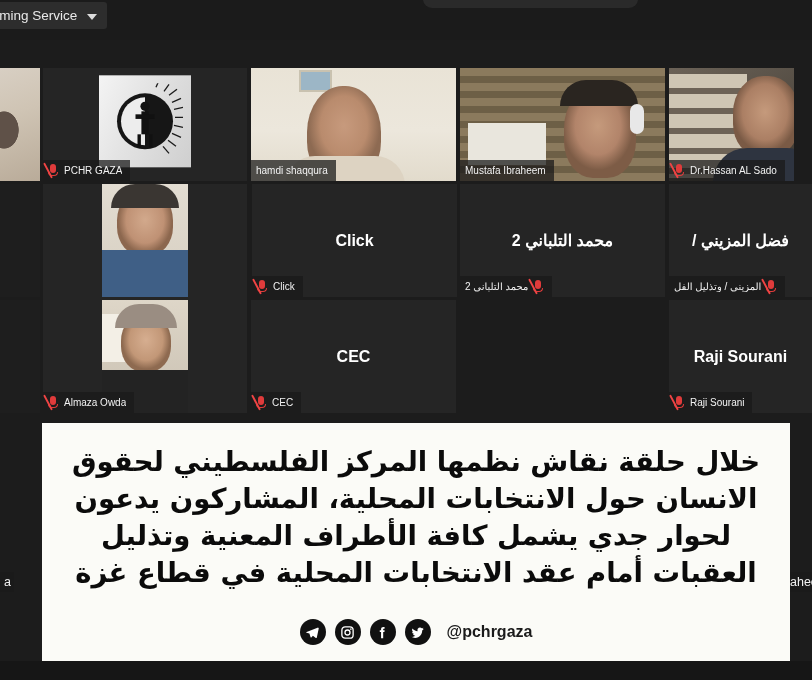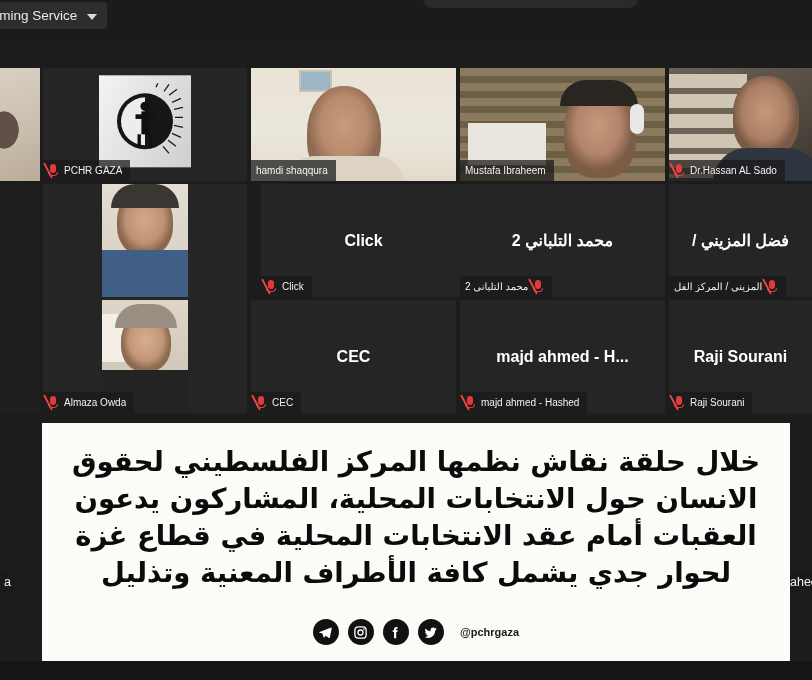--- a/index.html
+++ b/index.html
@@ -109,21 +109,21 @@
     font-family:"DejaVu Sans","Liberation Sans",sans-serif;
   }
   .socials {
     position:absolute; left:0; right:0; bottom:16px;
     display:flex; align-items:center; justify-content:center; gap:9px;
   }
   .sico {
     width:26px; height:26px; border-radius:50%; background:#111;
     display:flex; align-items:center; justify-content:center; flex:none;
   }
-  .handle { color:#1a1a1a; font-size:11px; font-weight:bold; margin-left:7px;
+  .handle { color:#1a1a1a; font-size:16px; font-weight:bold; margin-left:7px;
             font-family:"Liberation Sans",sans-serif; }
 
   .watermark {
     position:absolute; right:18px; bottom:14px; width:78px; height:78px;
     border-radius:50%; background:rgba(214,120,125,.30);
     display:flex; align-items:center; justify-content:center;
     color:rgba(150,40,45,.55); font-size:34px; font-weight:bold;
     font-family:"DejaVu Sans",sans-serif;
   }
 
@@ -213,21 +213,21 @@
       <div class="face" style="position:absolute;left:104px;top:18px;width:72px;height:92px;
                   background:radial-gradient(ellipse 35px 44px at 34px 40px,#c59a7c 0%,#b2846a 65%,#7d5c46 100%);
                   border-radius:46% 46% 40% 40%;"></div>
       <div style="position:absolute;left:100px;top:12px;width:78px;height:26px;background:#2a2520;border-radius:40px 40px 0 0;"></div>
       <div style="position:absolute;left:170px;top:36px;width:14px;height:30px;background:#e8e8e8;border-radius:7px;"></div>
       <div class="namebadge">
         <span class="txt">Mustafa Ibraheem</span>
       </div>
     </div>
 
-    <div class="tile" style="left:669px;top:0px;width:143px;height:113px;">
+    <div class="tile" style="left:669px;top:0px;width:125px;height:113px;">
       <div class="vid" style="background:linear-gradient(150deg,#6b6257 0%,#514a41 60%,#3a352e 100%);"></div>
       <div style="position:absolute;left:0;top:6px;width:78px;height:104px;
                   background:repeating-linear-gradient(180deg,#cfc6b4 0px,#cfc6b4 14px,#6d6357 14px,#6d6357 20px);"></div>
       <div class="face" style="position:absolute;left:64px;top:8px;width:66px;height:80px;
                   background:radial-gradient(ellipse 32px 40px at 32px 36px,#c59a7c 0%,#ab7f64 70%,#7a5a45 100%);
                   border-radius:46% 46% 40% 40%;"></div>
       <div style="position:absolute;left:44px;top:80px;width:108px;height:34px;background:#2e3440;border-radius:40px 40px 0 0;"></div>
       <div class="namebadge">
         <span class="mic">
             <i></i>
@@ -251,21 +251,21 @@
       <div class="namebadge">
         <span class="mic">
             <i></i>
             <u></u>
             <b></b>
           </span>
         <span class="txt">Alaa Al khoudari</span>
       </div>
     </div>
 
-    <div class="tile dark" style="left:261px;top:116px;width:205px;height:113px;text-decoration:underline;">
+    <div class="tile dark" style="left:252px;top:116px;width:205px;height:113px;text-decoration:underline;">
       <div class="centername">Click</div>
       <div class="namebadge">
         <span class="mic">
             <i></i>
             <u></u>
             <b></b>
           </span>
         <span class="txt">Click</span>
       </div>
     </div>
@@ -283,21 +283,21 @@
     </div>
 
     <div class="tile dark" style="left:669px;top:116px;width:143px;height:113px;">
       <div class="centername rtl">فضل المزيني /</div>
       <div class="namebadge rtl">
         <span class="mic">
             <i></i>
             <u></u>
             <b></b>
           </span>
-        <span class="txt">المزيني / المركز الفل</span>
+        <span class="txt">المزيني / وتذليل الفل</span>
       </div>
     </div>
 
     <div class="tile blank" style="left:0px;top:232px;width:40px;height:113px;"></div>
 
     <div class="tile dark" style="left:43px;top:232px;width:204px;height:113px;">
       <div style="position:absolute;left:59px;top:0;width:86px;height:113px;
                   background:linear-gradient(180deg,#ded6c8 0%,#c9c0b1 100%);"></div>
       <div style="position:absolute;left:59px;top:14px;width:34px;height:48px;background:#f3efe6;"></div>
       <div class="face" style="position:absolute;left:78px;top:14px;width:50px;height:58px;
@@ -320,31 +320,20 @@
       <div class="namebadge">
         <span class="mic">
             <i></i>
             <u></u>
             <b></b>
           </span>
         <span class="txt">CEC</span>
       </div>
     </div>
 
-    <div class="tile dark" style="left:460px;top:232px;width:205px;height:113px;">
-      <div class="centername">majd ahmed - H...</div>
-      <div class="namebadge">
-        <span class="mic">
-            <i></i>
-            <u></u>
-            <b></b>
-          </span>
-        <span class="txt">majd ahmed - Hashed</span>
-      </div>
-    </div>
 
     <div class="tile dark" style="left:669px;top:232px;width:143px;height:113px;">
       <div class="centername">Raji Sourani</div>
       <div class="namebadge">
         <span class="mic">
             <i></i>
             <u></u>
             <b></b>
           </span>
         <span class="txt">Raji Sourani</span>
@@ -356,22 +345,22 @@
     <span>a</span>
   </div>
   <div class="edge-label" style="left:786px;top:572px;width:26px;">
     <span>ahee</span>
   </div>
 
   <div class="caption">
     <div class="cap-text">
       <div>خلال حلقة نقاش نظمها المركز الفلسطيني لحقوق</div>
       <div>الانسان حول الانتخابات المحلية، المشاركون يدعون</div>
+      <div>لحوار جدي يشمل كافة الأطراف المعنية وتذليل</div>
       <div>العقبات أمام عقد الانتخابات المحلية في قطاع غزة</div>
-      <div>لحوار جدي يشمل كافة الأطراف المعنية وتذليل</div>
     </div>
 
 
     <div class="socials">
       <span class="sico">
         <svg width="15" height="15" viewBox="0 0 24 24">
             <path fill="#fff" d="M21 4 2.6 11.2c-.9.35-.9.86-.16 1.08l4.6 1.43 1.77 5.4c.22.6.4.83.82.83.42 0 .6-.2.84-.46l2.2-2.14 4.6 3.4c.84.46 1.44.22 1.65-.78l2.98-14c.3-1.22-.47-1.78-1.27-1.42z"></path>
           </svg>
       </span>
       <span class="sico">

